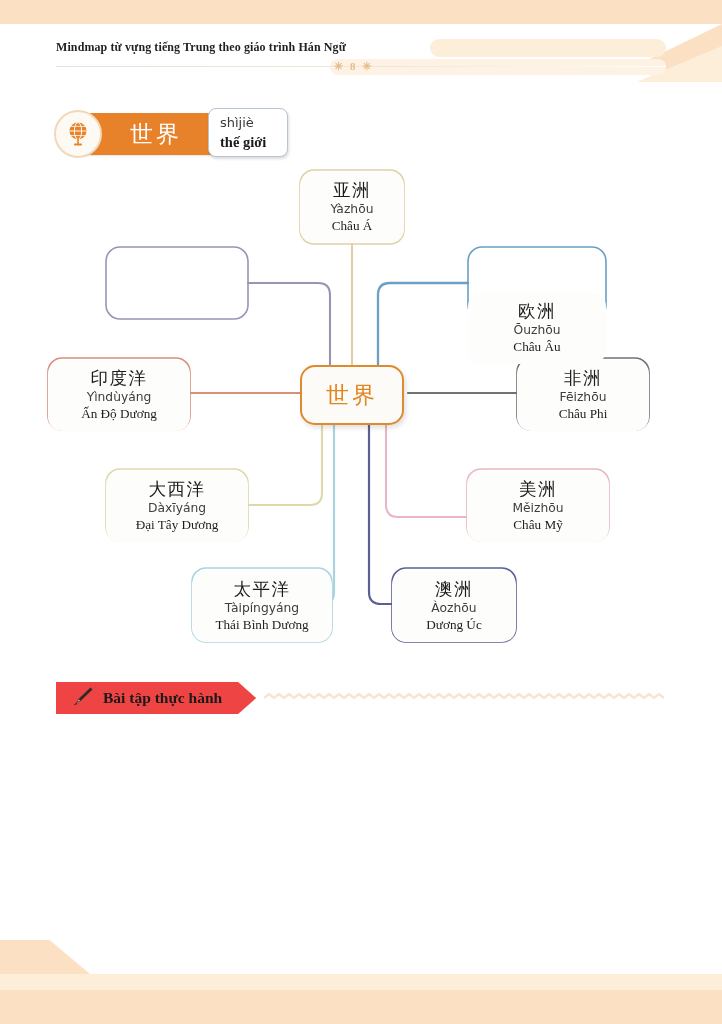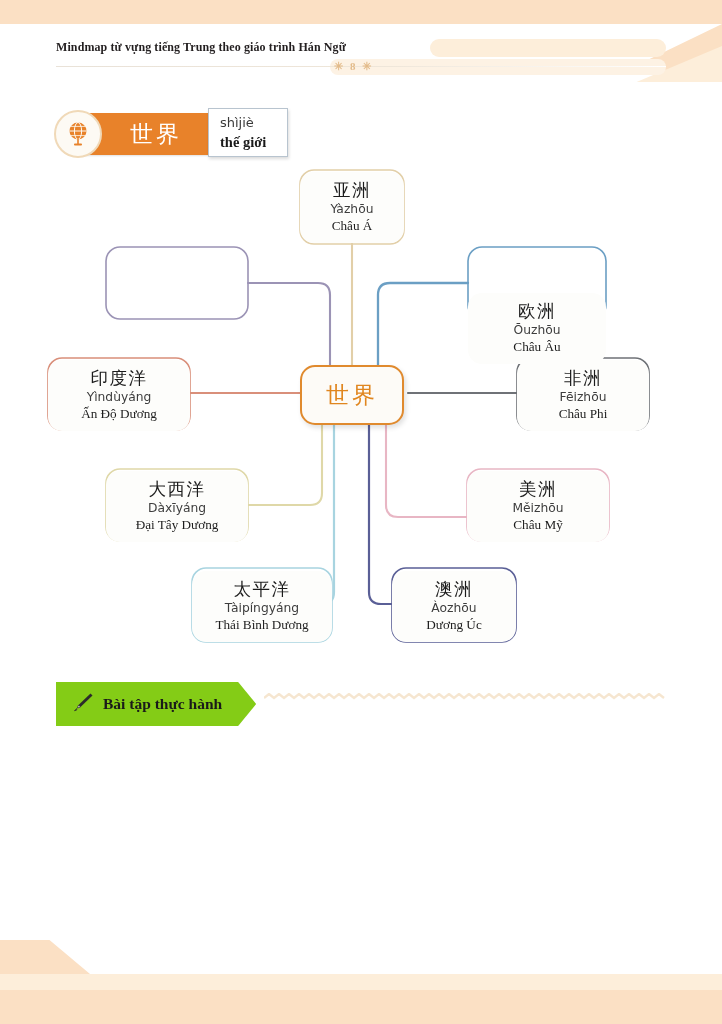--- a/index.html
+++ b/index.html
@@ -178,21 +178,21 @@
     font-weight: 500;
   }
   .badge-tag {
     position: absolute;
     left: 150px;
     top: -5px;
     min-width: 80px;
     padding: 3px 11px 5px 11px;
     background: #ffffff;
     border: 1.4px solid #b8c4cf;
-    border-radius: 0;
+    border-radius: 8px;
     box-shadow: 1px 2px 3px rgba(0,0,0,0.14);
     text-align: left;
     line-height: 1.22;
   }
   .badge-pinyin {
     font-size: 13px;
     color: #3a3a3a;
     font-family: "DejaVu Sans", sans-serif;
   }
   .badge-viet {
@@ -271,23 +271,23 @@
     left: 56px;
     top: 682px;
     width: 620px;
     height: 34px;
     z-index: 6;
   }
   .practice-banner {
     position: absolute;
     left: 0;
     top: 0;
-    height: 44px;
+    height: 32px;
     padding: 0 34px 0 16px;
-    background: #84cc16;
+    background: #ef4444;
     clip-path: polygon(0 0, calc(100% - 18px) 0, 100% 50%, calc(100% - 18px) 100%, 0 100%);
     display: flex;
     align-items: center;
     gap: 9px;
   }
   .practice-label {
     font-size: 15.5px;
     font-weight: bold;
     color: #1a1a1a;
   }

